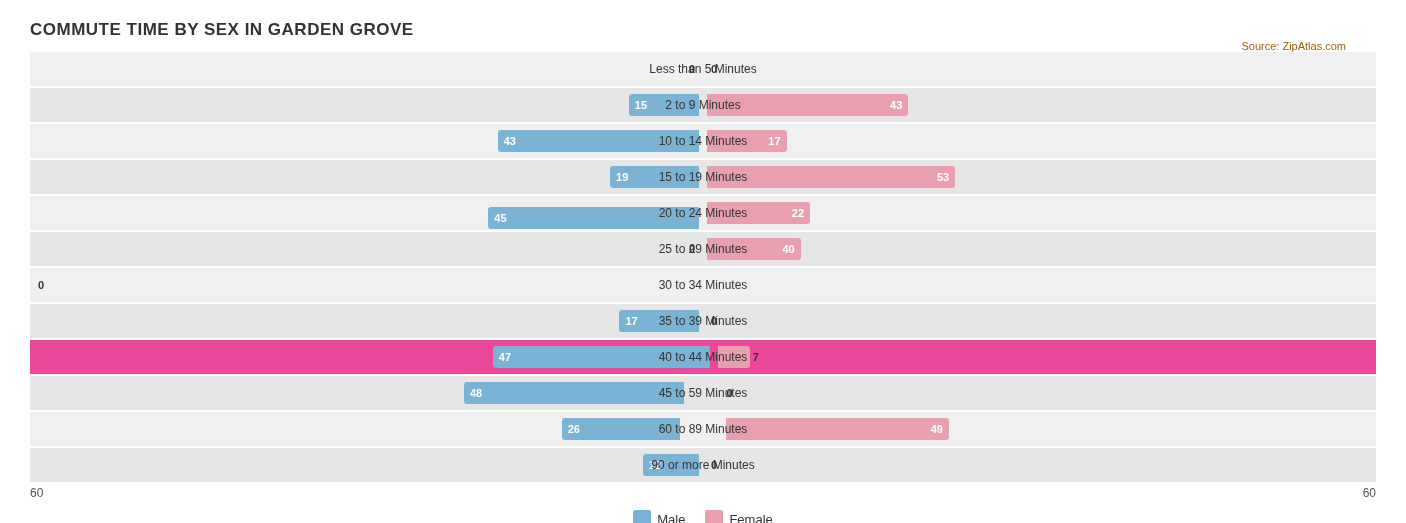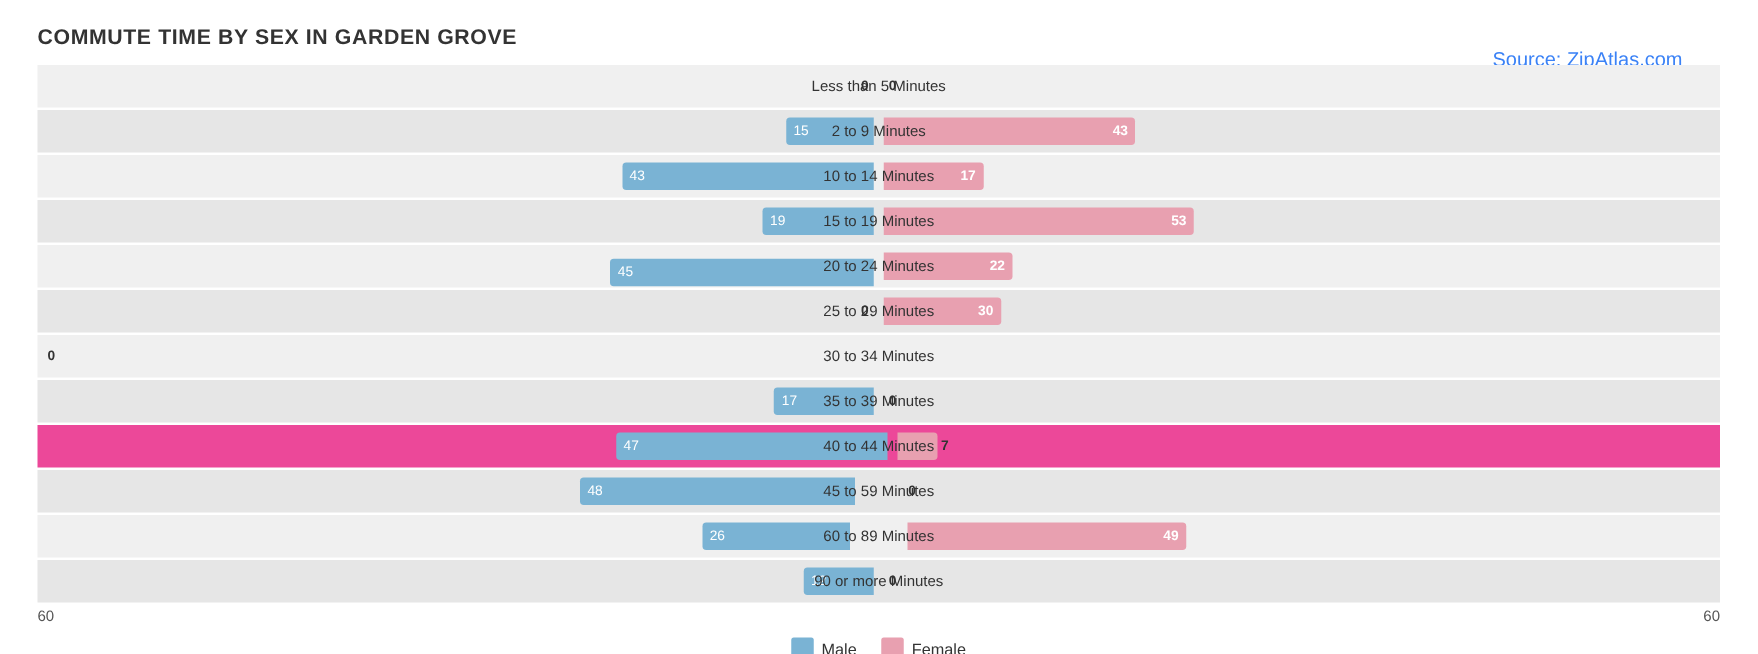--- a/index.html
+++ b/index.html
@@ -15,22 +15,22 @@
       font-weight: bold;
       text-transform: uppercase;
       color: #333;
       letter-spacing: 0.5px;
       margin-bottom: 12px;
     }
     .source {
       position: absolute;
       top: 20px;
       right: 30px;
-      font-size: 16px;
-      color: #3b82f6;
+      font-size: 11px;
+      color: #a16207;
     }
     .chart-container {
       position: relative;
       width: 100%;
     }
     .row {
       display: flex;
       align-items: center;
       height: 34px;
       margin-bottom: 2px;
@@ -100,21 +100,21 @@
     .bar-value-female {
       font-size: 11px;
       font-weight: bold;
       color: #333;
       position: absolute;
       left: calc(100% + 3px);
       white-space: nowrap;
     }
     .bar-value-male-inside {
       font-size: 11px;
-      font-weight: normal;
+      font-weight: bold;
       color: #fff;
       position: absolute;
       left: 6px;
       white-space: nowrap;
     }
     .bar-value-female-inside {
       font-size: 11px;
       font-weight: bold;
       color: #fff;
       position: absolute;
@@ -218,21 +218,21 @@
           </div>
         </div>
       </div>
       <div class="row" style="background: rgb(230, 230, 230);">
         <div class="left-section">
           <span class="bar-value-male" style="position: relative; right: auto; margin-right: 4px; font-size: 11px; font-weight: bold; color: rgb(51, 51, 51);">0</span>
         </div>
         <span class="label-center">25 to 29 Minutes</span>
         <div class="right-section">
           <div class="bar-female" style="width: 14%; background: rgb(232, 160, 176);">
-            <span class="bar-value-female-inside">30</span>
+            <span class="bar-value-female-inside">40</span>
           </div>
         </div>
       </div>
       <div class="row" style="background: rgb(240, 240, 240);">
         <span class="label-center">30 to 34 Minutes</span>
         <div class="right-section">
           <span class="bar-value-female" style="position: relative; left: auto; margin-left: 4px; font-size: 11px; font-weight: bold; color: rgb(51, 51, 51);">0</span>
         </div>
       </div>
       <div class="row" style="background: rgb(230, 230, 230);">

